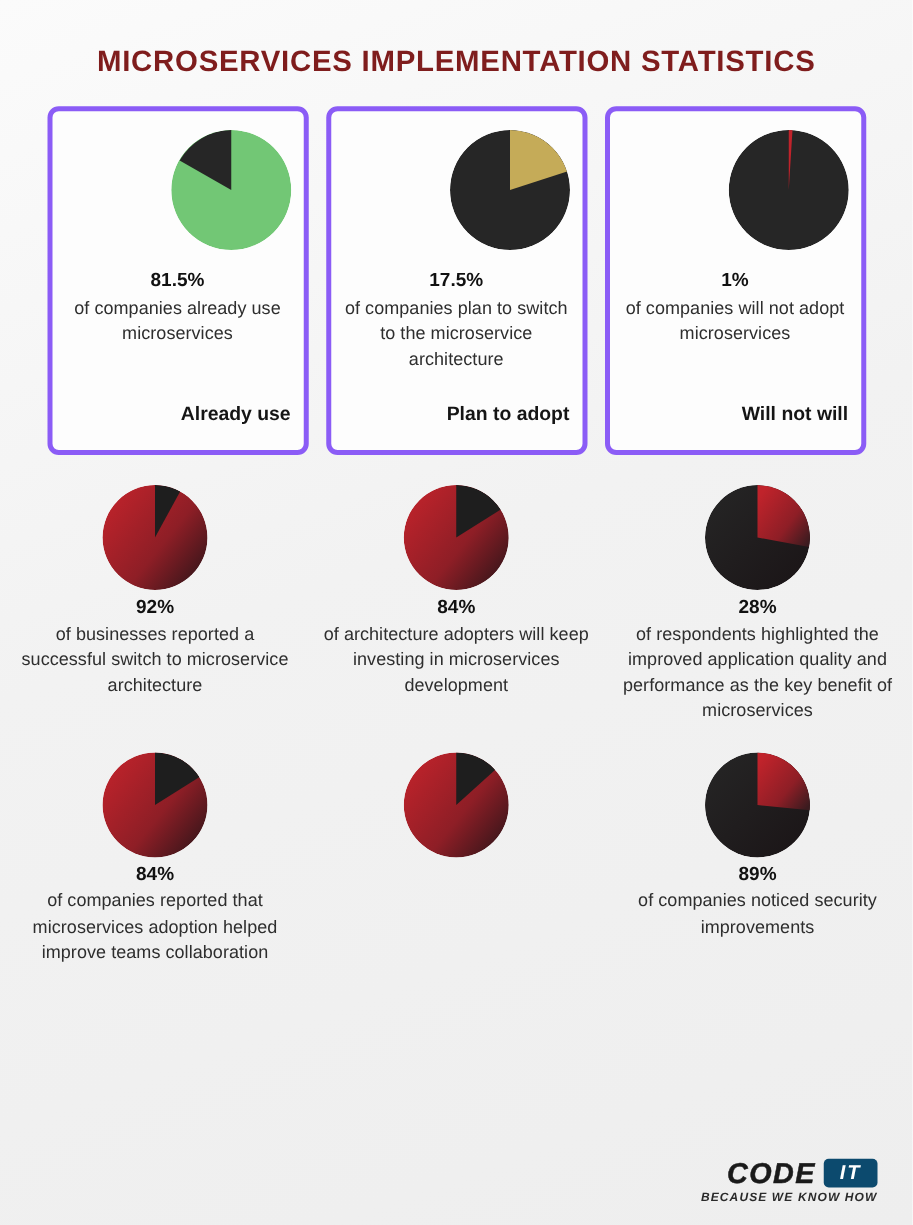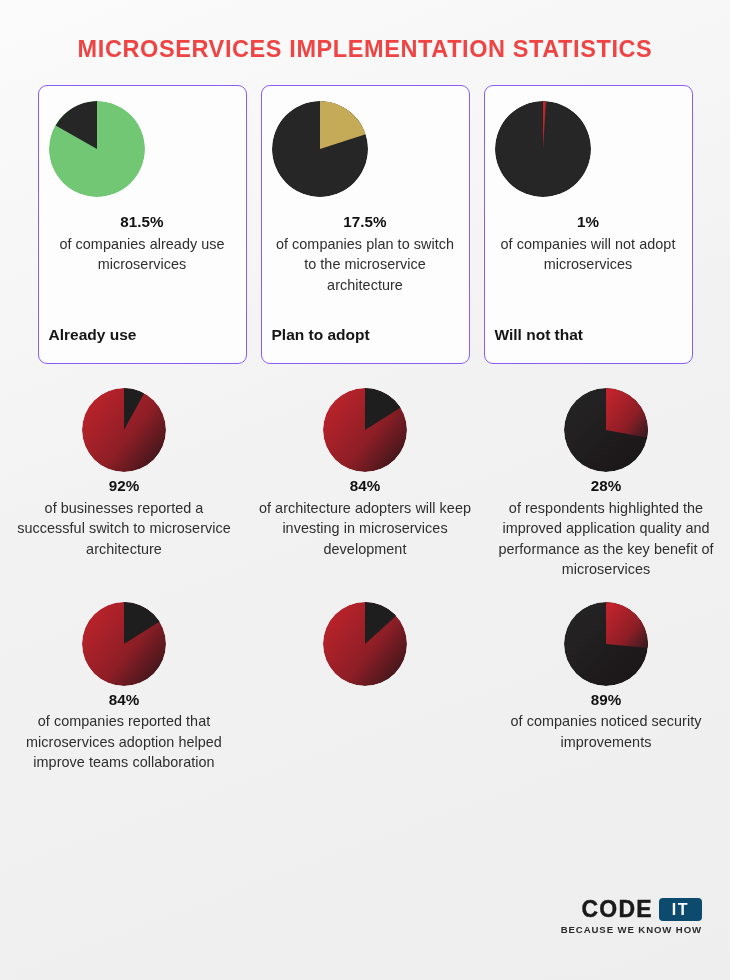--- a/index.html
+++ b/index.html
@@ -21,42 +21,42 @@
     width: 730px;
     height: 980px;
     box-sizing: border-box;
   }
 
   .title {
     text-align: center;
     font-size: 23.5px;
     font-weight: bold;
     letter-spacing: 0.6px;
-    color: #ef4444;
+    color: #7f1d1d;
     padding-top: 36px;
     margin: 0;
   }
 
   
   .row1 {
     display: flex;
     justify-content: center;
     gap: 14px;
     margin-top: 22px;
   }
   .card {
     width: 209px;
     height: 279px;
     box-sizing: border-box;
     background: #fdfdfd;
-    border: 1px solid #8b5cf6;
+    border: 4px solid #8b5cf6;
     border-radius: 9px;
     display: flex;
     flex-direction: column;
-    align-items: flex-start;
+    align-items: flex-end;
     padding: 15px 10px 14px 10px;
   }
   .card .pie-wrap {
     height: 96px;
     display: flex;
     align-items: center;
     justify-content: center;
   }
   .card .caption {
     margin-top: 15px;
@@ -116,23 +116,24 @@
     justify-content: center;
   }
   .stat .caption {
     margin-top: 4px;
   }
 
   
   .logo {
     position: absolute;
     right: 28px;
-    bottom: 45px;
+    bottom: 16px;
     width: 152px;
     text-align: right;
+    font-style: italic;
   }
   .logo-top {
     display: flex;
     align-items: stretch;
     justify-content: flex-end;
     height: 23px;
   }
   .logo-code {
     font-size: 23px;
     font-weight: bold;
@@ -204,21 +205,21 @@
       <div class="pie-wrap">
         <svg class="pie pie-96" viewBox="0 0 100 100">
           <circle cx="50" cy="50" r="50" fill="#262626"></circle>
           <path d="M50 50 L50 0 A50 50 0 0 1 53.14 0.10 Z" fill="#c0232b"></path>
         </svg>
       </div>
       <div class="caption">
         <span class="pct">1%</span>
         <span>of companies will not adopt microservices</span>
       </div>
-      <div class="card-label">Will not that</div>
+      <div class="card-label">Will not will</div>
     </div>
 
   </div>
 
   <div class="stat-row row2">
 
     <div class="stat">
       <div class="pie-wrap">
         <svg class="pie pie-84" viewBox="0 0 100 100">
           <defs>

